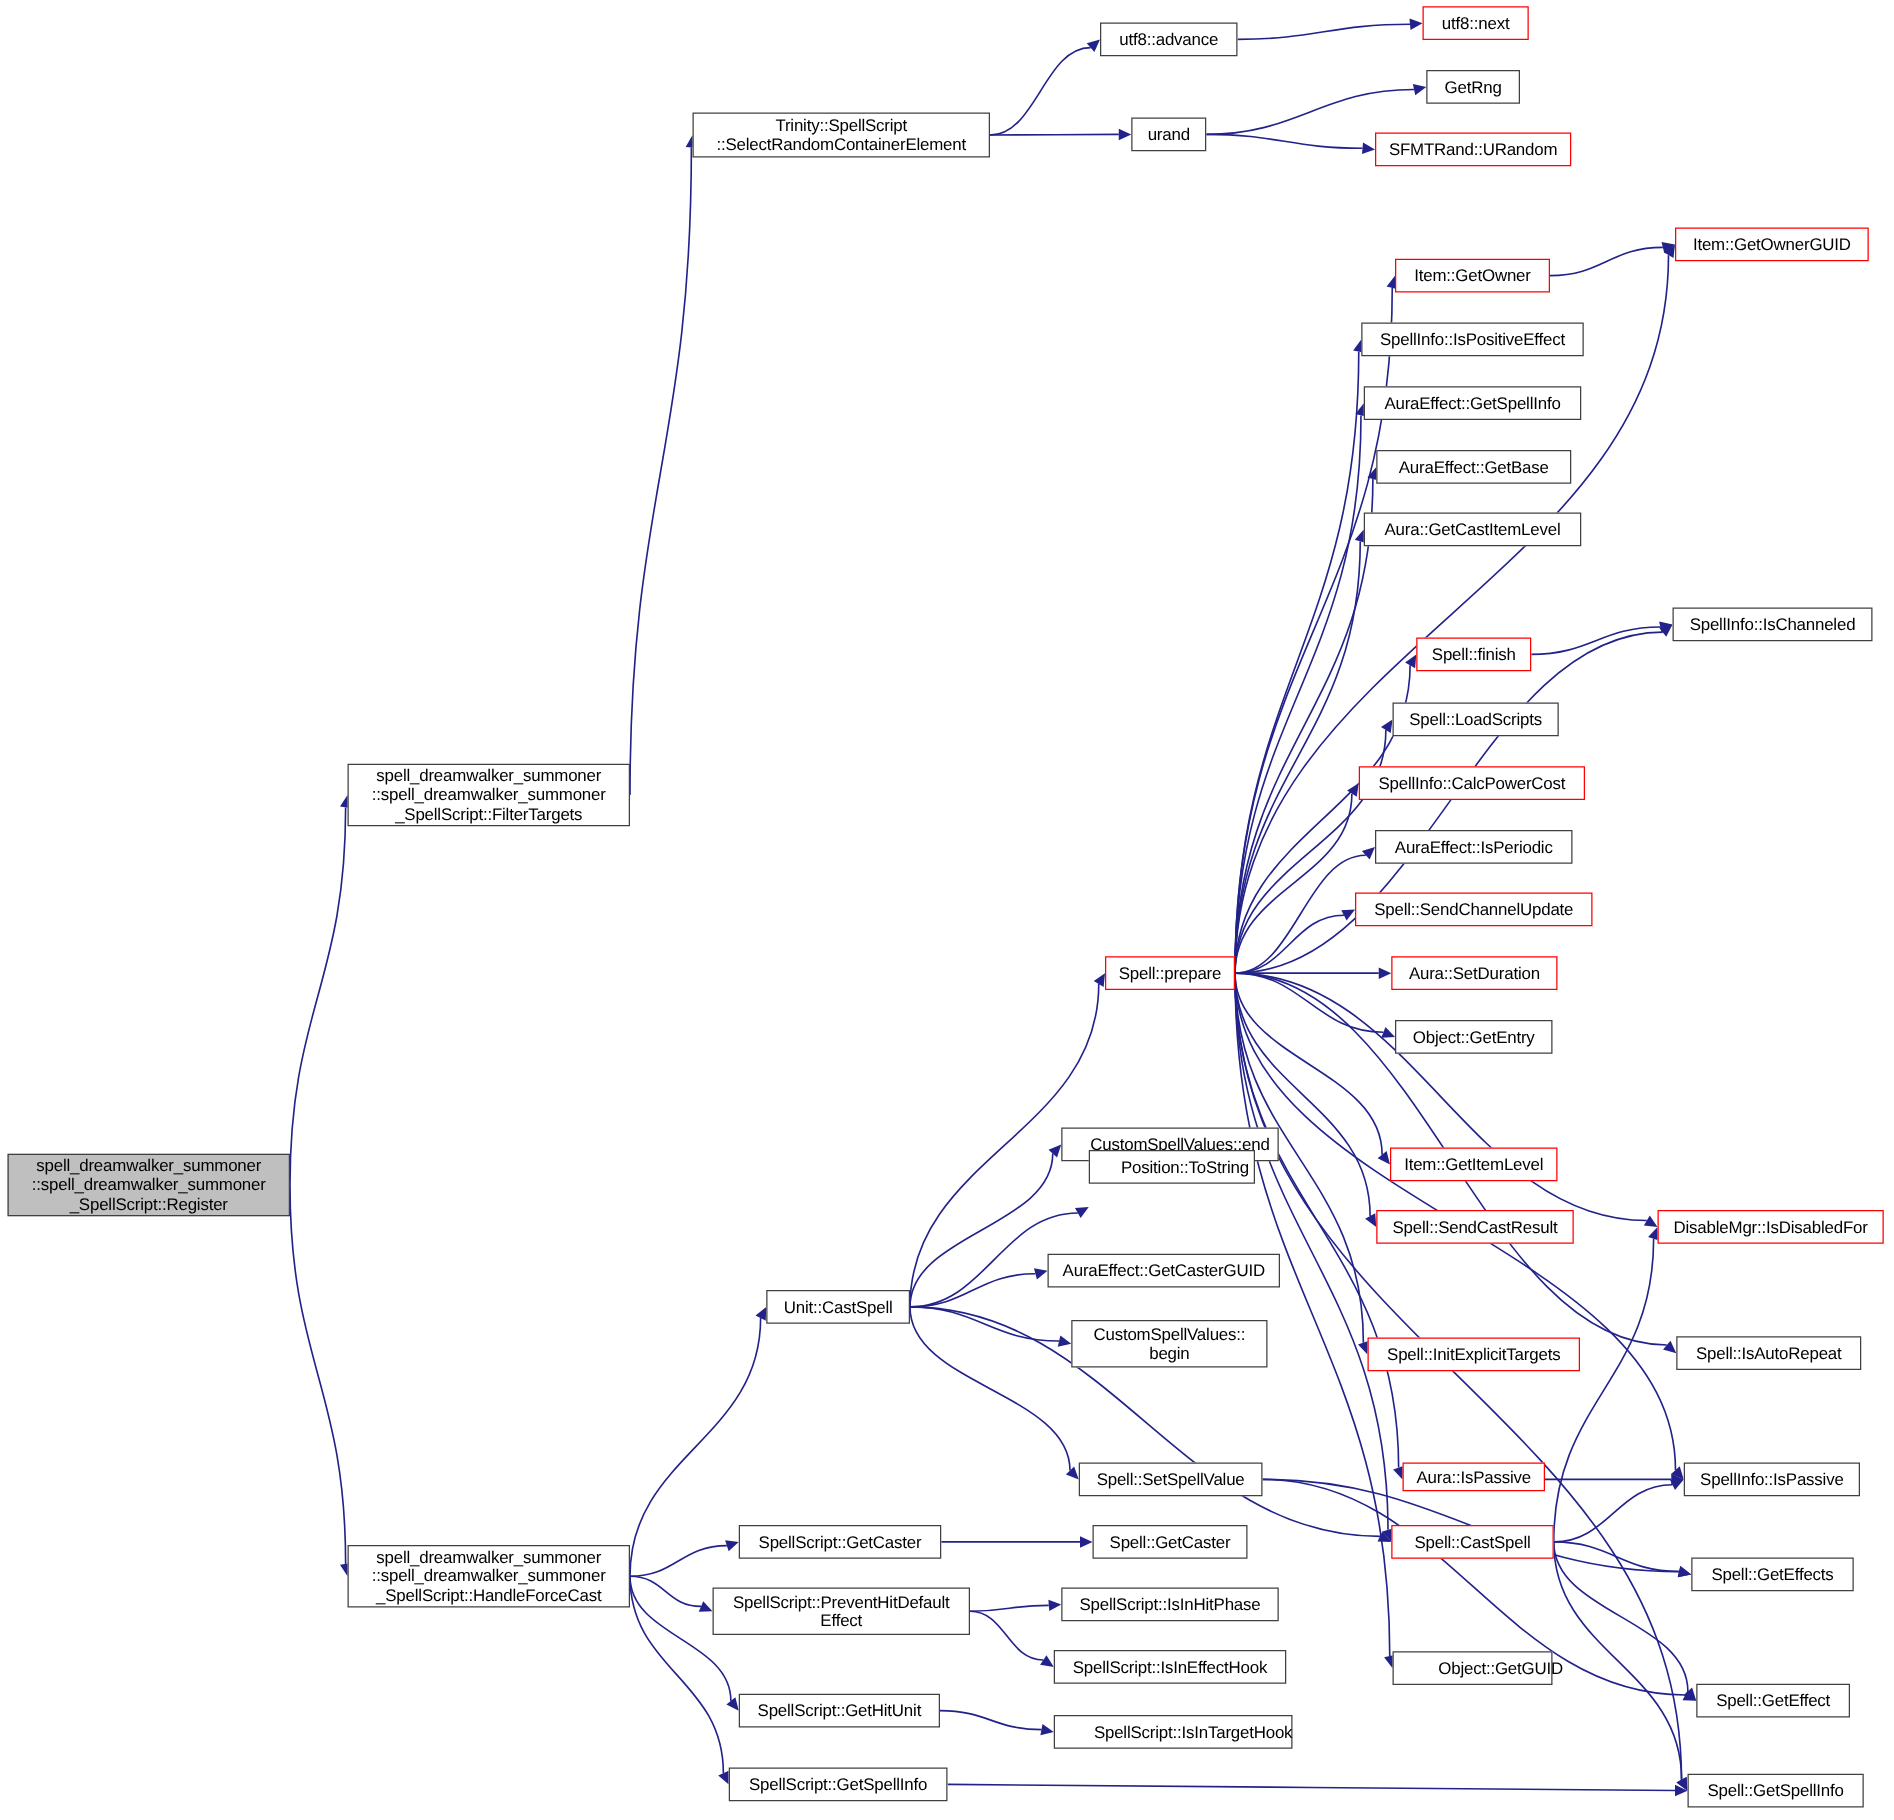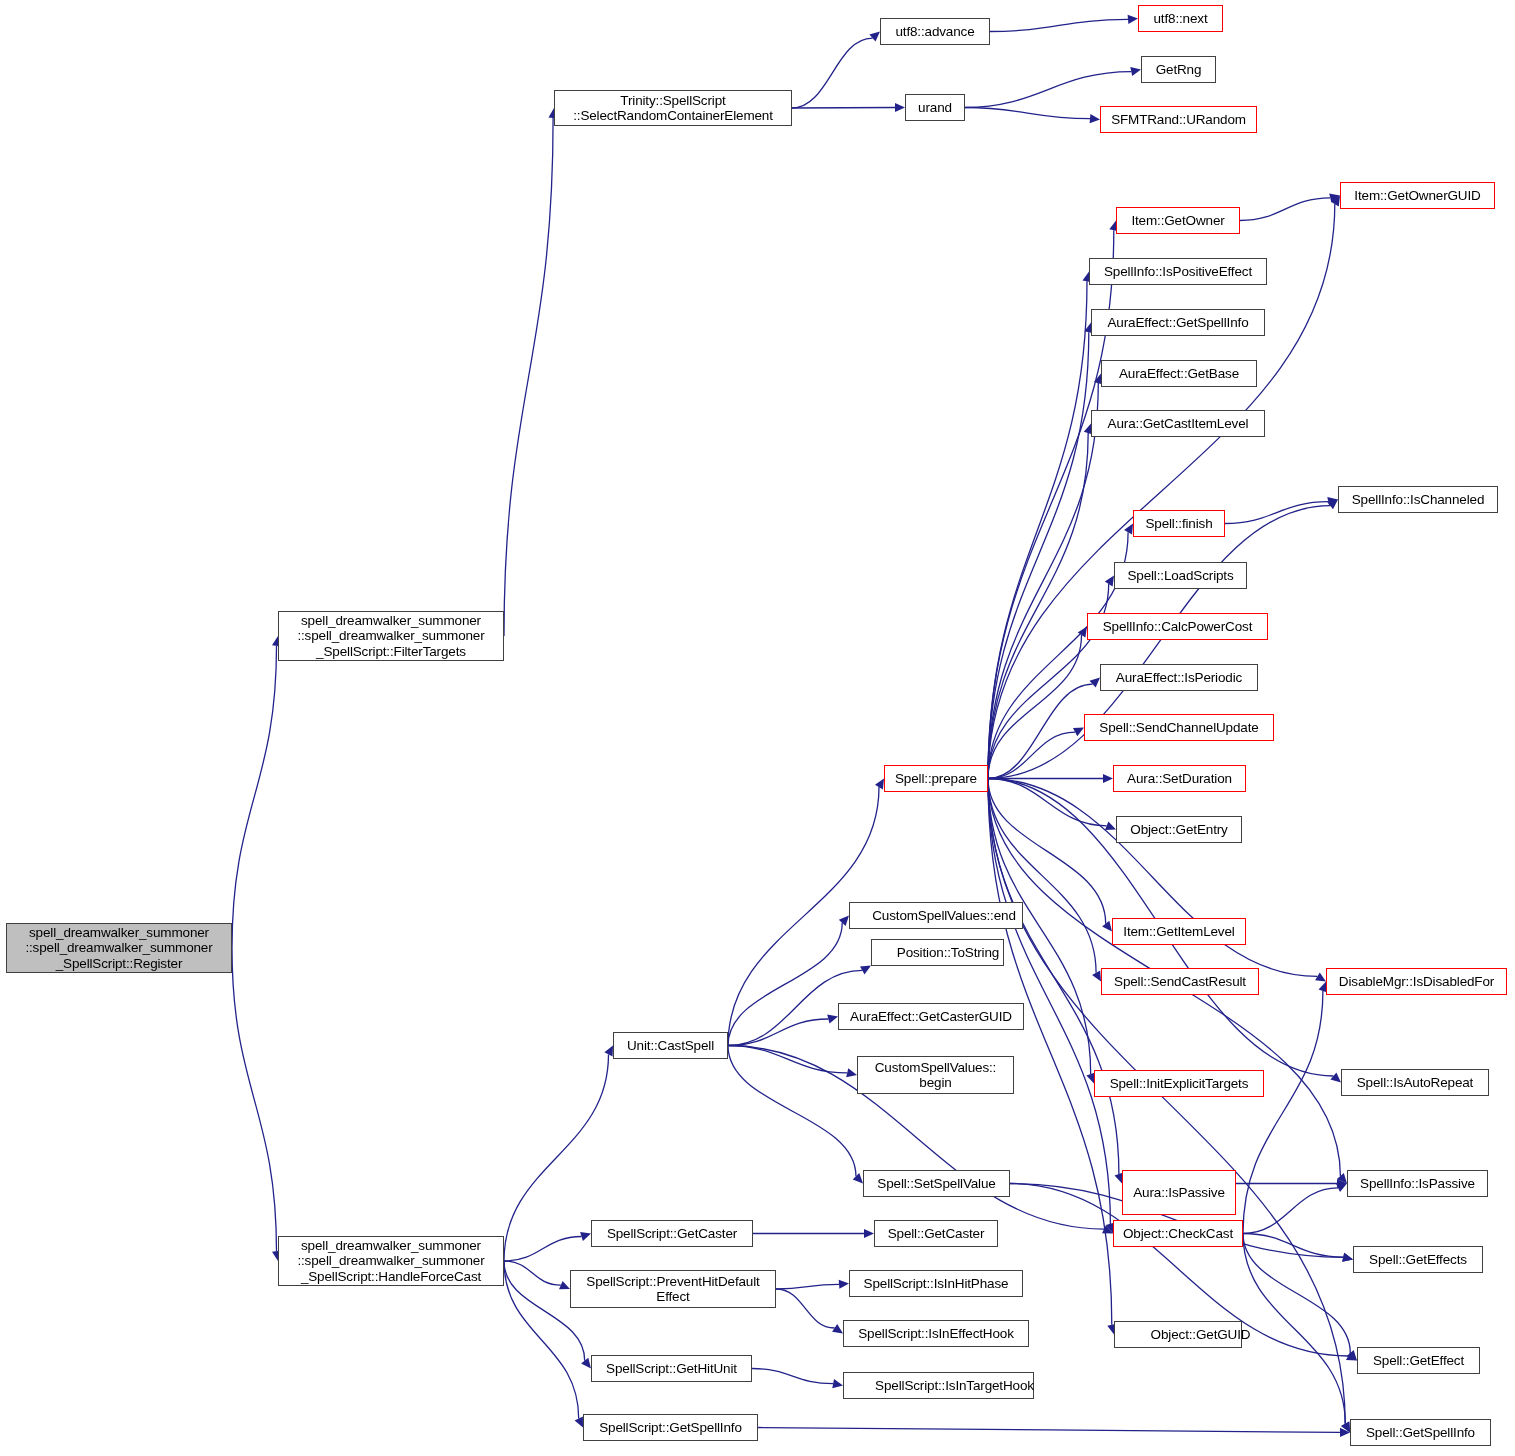--- a/index.html
+++ b/index.html
@@ -207,36 +207,36 @@
       <div class="node" style="left: 1338px; top: 486px; width: 160px; height: 27px;">SpellInfo::IsChanneled</div>
       <div class="node red" style="left: 1133px; top: 510px; width: 92px; height: 27px;">Spell::finish</div>
       <div class="node" style="left: 1114px; top: 562px; width: 133px; height: 27px;">Spell::LoadScripts</div>
       <div class="node red" style="left: 1087px; top: 613px; width: 181px; height: 27px;">SpellInfo::CalcPowerCost</div>
       <div class="node" style="left: 1100px; top: 664px; width: 158px; height: 27px;">AuraEffect::IsPeriodic</div>
       <div class="node red" style="left: 1084px; top: 714px; width: 190px; height: 27px;">Spell::SendChannelUpdate</div>
       <div class="node red" style="left: 1113px; top: 765px; width: 133px; height: 27px;">Aura::SetDuration</div>
       <div class="node" style="left: 1116px; top: 816px; width: 126px; height: 27px;">Object::GetEntry</div>
       <div class="node red" style="left: 884px; top: 765px; width: 104px; height: 27px;">Spell::prepare</div>
       <div class="node" style="left: 849px; top: 902px; width: 174px; height: 27px; padding-left: 19px;">CustomSpellValues::end</div>
-      <div class="node" style="left: 871px; top: 939px; width: 133px; height: 27px; padding-left: 24px;">Position::ToString</div>
+      <div class="node" style="left: 871px; top: 920px; width: 133px; height: 27px; padding-left: 24px;">Position::ToString</div>
       <div class="node" style="left: 838px; top: 1003px; width: 186px; height: 27px;">AuraEffect::GetCasterGUID</div>
       <div class="node" style="left: 857px; top: 1056px; width: 157px; height: 38px;">CustomSpellValues::
 begin</div>
       <div class="node" style="left: 613px; top: 1032px; width: 115px; height: 27px;">Unit::CastSpell</div>
       <div class="node red" style="left: 1112px; top: 918px; width: 134px; height: 27px;">Item::GetItemLevel</div>
       <div class="node red" style="left: 1101px; top: 968px; width: 158px; height: 27px;">Spell::SendCastResult</div>
       <div class="node red" style="left: 1326px; top: 968px; width: 181px; height: 27px;">DisableMgr::IsDisabledFor</div>
       <div class="node red" style="left: 1094px; top: 1070px; width: 170px; height: 27px;">Spell::InitExplicitTargets</div>
       <div class="node" style="left: 1341px; top: 1069px; width: 148px; height: 27px;">Spell::IsAutoRepeat</div>
       <div class="node" style="left: 863px; top: 1170px; width: 147px; height: 27px;">Spell::SetSpellValue</div>
-      <div class="node red" style="left: 1122px; top: 1170px; width: 114px; height: 45px;">Aura::IsPassive</div>
+      <div class="node red" style="left: 1122px; top: 1170px; width: 114px; height: 23px;">Aura::IsPassive</div>
       <div class="node" style="left: 1347px; top: 1170px; width: 141px; height: 27px;">SpellInfo::IsPassive</div>
       <div class="node" style="left: 591px; top: 1220px; width: 162px; height: 27px;">SpellScript::GetCaster</div>
       <div class="node" style="left: 874px; top: 1220px; width: 124px; height: 27px;">Spell::GetCaster</div>
-      <div class="node red" style="left: 1113px; top: 1220px; width: 130px; height: 27px;">Object::CheckCast</div>
+      <div class="node red" style="left: 1113px; top: 1220px; width: 130px; height: 27px;">Spell::CastSpell</div>
       <div class="node" style="left: 1353px; top: 1246px; width: 130px; height: 27px;">Spell::GetEffects</div>
       <div class="node" style="left: 570px; top: 1270px; width: 206px; height: 38px;">SpellScript::PreventHitDefault
 Effect</div>
       <div class="node" style="left: 849px; top: 1270px; width: 174px; height: 27px;">SpellScript::IsInHitPhase</div>
       <div class="node" style="left: 843px; top: 1320px; width: 186px; height: 27px;">SpellScript::IsInEffectHook</div>
       <div class="node" style="left: 1114px; top: 1321px; width: 128px; height: 27px; padding-left: 48px;">Object::GetGUID</div>
       <div class="node" style="left: 591px; top: 1355px; width: 161px; height: 27px;">SpellScript::GetHitUnit</div>
       <div class="node" style="left: 843px; top: 1372px; width: 191px; height: 27px; padding-left: 35px;">SpellScript::IsInTargetHook</div>
       <div class="node" style="left: 1357px; top: 1347px; width: 123px; height: 27px;">Spell::GetEffect</div>
       <div class="node" style="left: 583px; top: 1414px; width: 175px; height: 27px;">SpellScript::GetSpellInfo</div>

